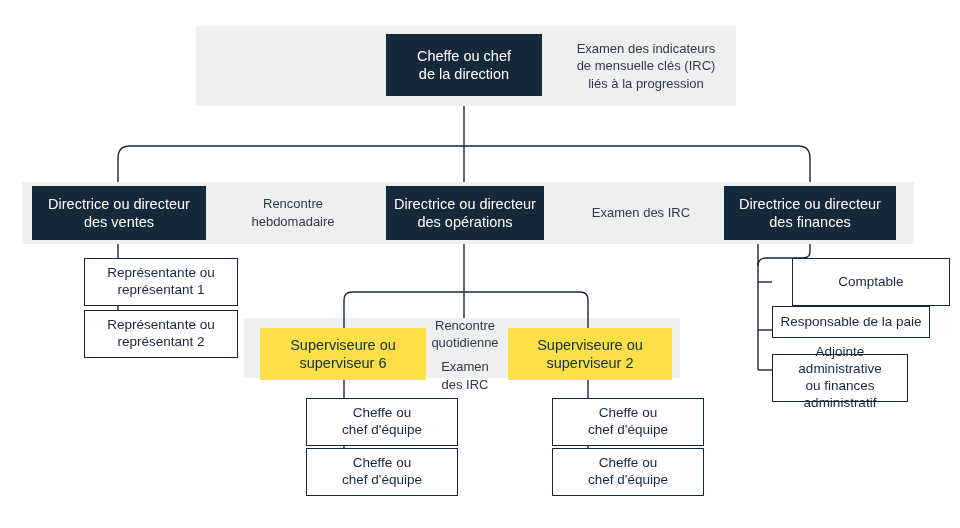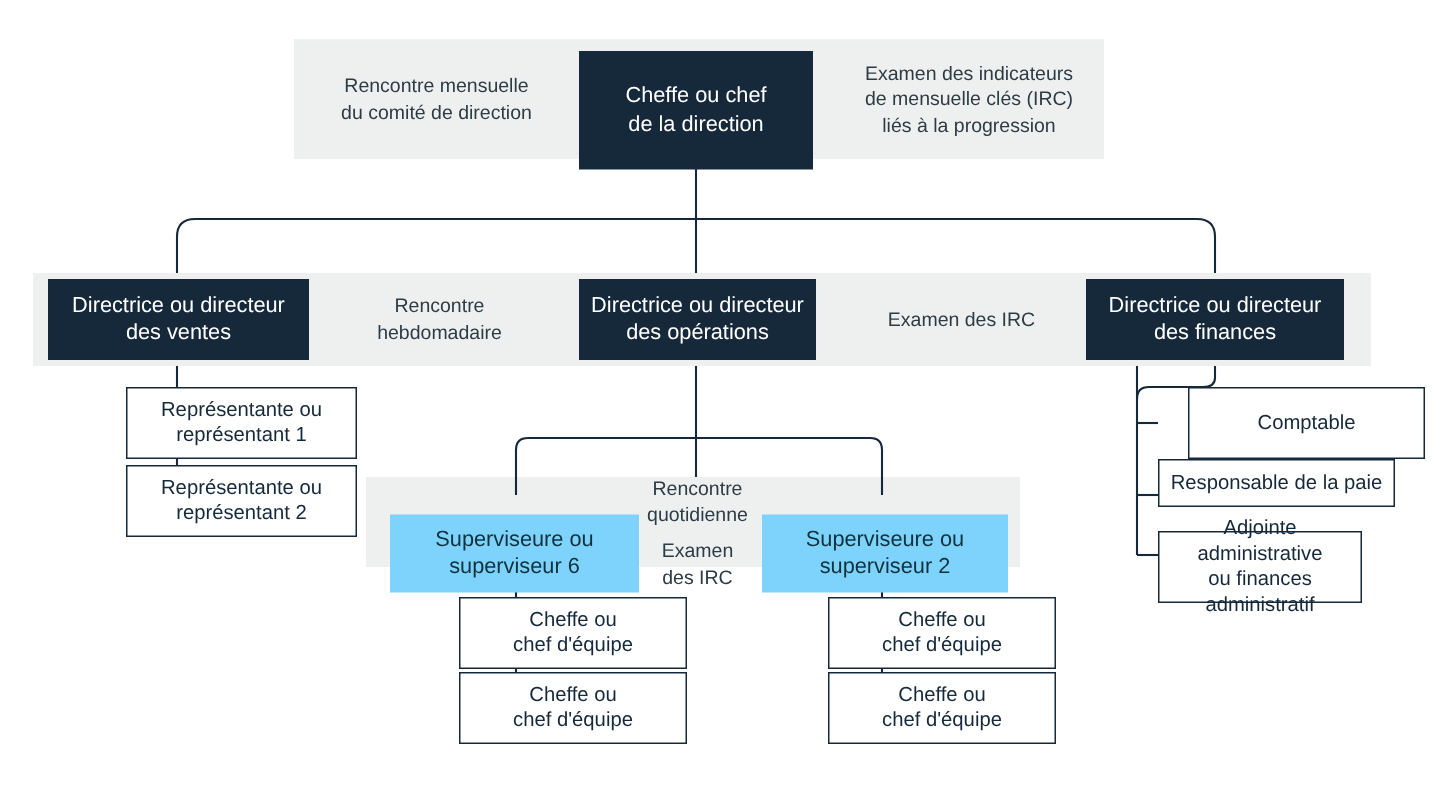--- a/index.html
+++ b/index.html
@@ -29,24 +29,23 @@
     justify-content: center;
     text-align: center;
     line-height: 1.25;
   }
   .node-dark {
     background: #15293b;
     color: #ffffff;
     font-size: 14.5px;
   }
   .node-teal {
-    background: #7dd3fc;
+    background: #fde047;
     color: #10323f;
     font-size: 14.5px;
-    margin-top: 15px;
   }
   .node-white {
     background: #ffffff;
     border: 1px solid #15293b;
     color: #15293b;
     font-size: 13.5px;
   }
   .note {
     position: absolute;
     color: #2d3b45;
@@ -107,26 +106,20 @@
     <path d="M 588 468 L 552 468"></path>
 
     <path d="M 758 244 L 758 370"></path>
     <path d="M 810 244 L 810 250 Q 810 256 802 256 L 766 256 Q 758 256 758 264 L 758 272" style="display:none"></path>
     <path d="M 810 244 L 810 252 Q 810 258 802 258 L 766 258 Q 758 258 758 266"></path>
     <path d="M 758 282 L 772 282"></path>
     <path d="M 758 330 L 772 330"></path>
     <path d="M 758 370 L 772 370"></path>
   </svg>
 
-  <div class="note" style="left:206px; top:42px; width:170px; height:48px;">
-    <div>
-      <div>Rencontre mensuelle</div>
-      <div>du comité de direction</div>
-    </div>
-  </div>
 
   <div class="note" style="left:556px; top:36px; width:180px; height:60px;text-align:center;">
     <div>
       <div>Examen des indicateurs</div>
       <div>de mensuelle clés (IRC)</div>
       <div>liés à la progression</div>
     </div>
   </div>
 
   <div class="note" style="left:218px; top:190px; width:150px; height:46px;">
@@ -143,21 +136,21 @@
   <div class="note" style="left:420px; top:320px; width:90px; height:70px;">
     <div>
       <div>Rencontre</div>
       <div>quotidienne</div>
       <div style="height:6px"></div>
       <div>Examen</div>
       <div>des IRC</div>
     </div>
   </div>
 
-  <div class="node node-dark" style="left:386px; top:34px; width:156px; height:79px;">
+  <div class="node node-dark" style="left:386px; top:34px; width:156px; height:62px;">
     <div>
       <div>Cheffe ou chef</div>
       <div>de la direction</div>
     </div>
   </div>
 
   <div class="node node-dark" style="left:32px; top:186px; width:174px; height:54px;">
     <div>
       <div>Directrice ou directeur</div>
       <div>des ventes</div>

